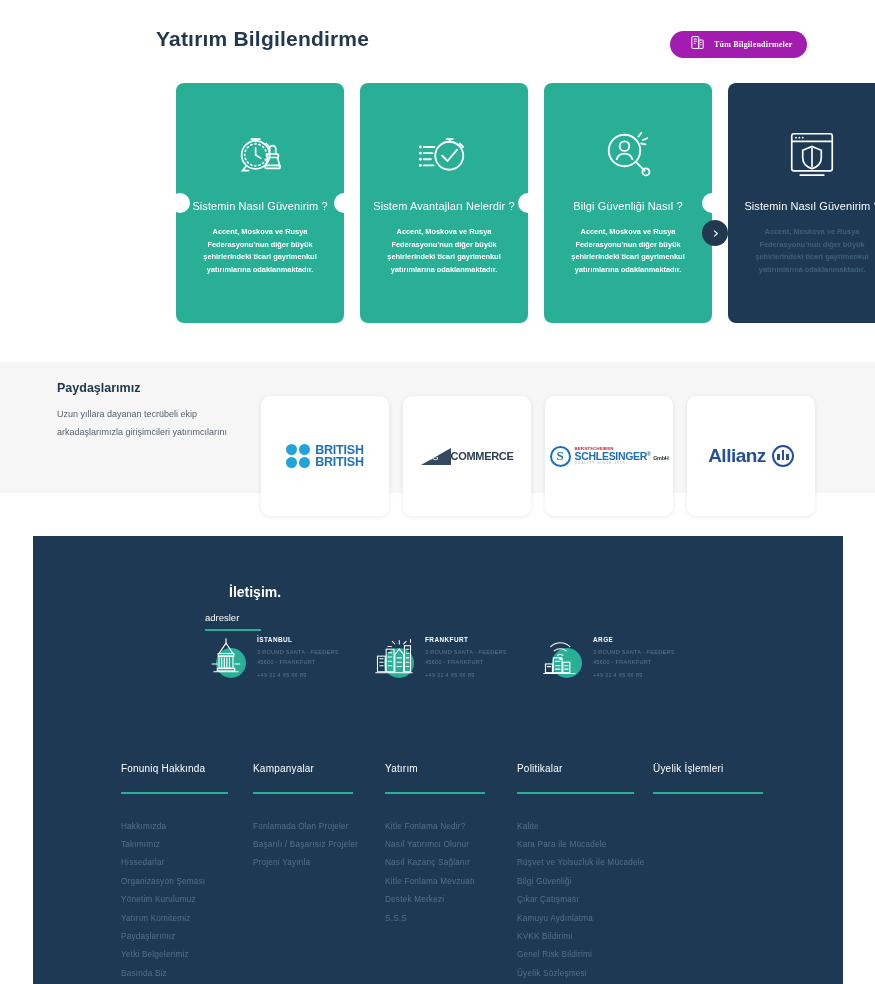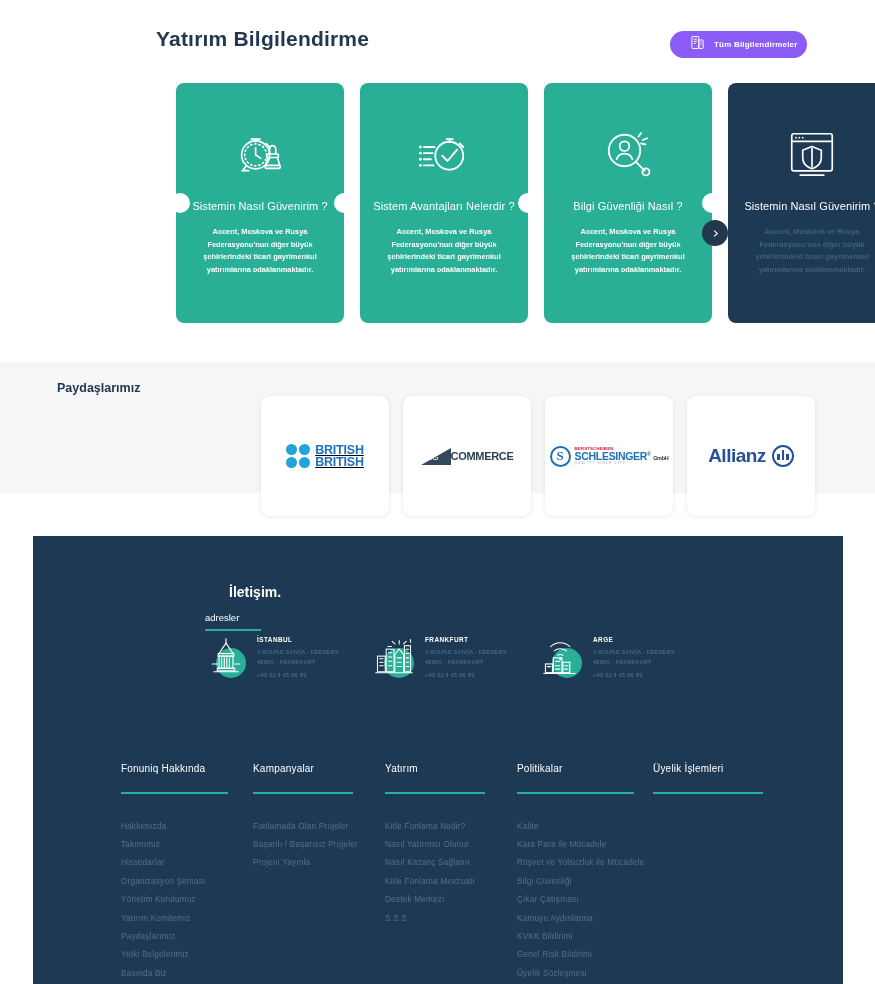--- a/index.html
+++ b/index.html
@@ -16,23 +16,23 @@
     position: absolute; left: 0; top: 0; width: 875px; height: 80px;
   }
   .page-title {
     position: absolute; left: 156px; top: 27px;
     font-size: 21px; font-weight: bold; color: #21384f;
     letter-spacing: .2px;
   }
   .all-btn {
     position: absolute; left: 670px; top: 31px;
     width: 137px; height: 27px;
-    background: #8b5cf6; border-radius: 14px;
+    background: #a21caf; border-radius: 14px;
     display: flex; align-items: center; gap: 9px;
-    padding-left: 20px; cursor: pointer;
+    padding-left: 20px; cursor: pointer; font-family: Liberation Serif, serif;
   }
   .all-btn .lbl { font-size: 8px; color: #ffffff; font-weight: bold; letter-spacing: .2px; }
 
   
   .carousel { position: absolute; left: 0; top: 83px; width: 875px; height: 240px; }
   .card {
     position: absolute; top: 0; width: 168px; height: 240px;
     border-radius: 8px; overflow: hidden;
     display: flex; flex-direction: column; align-items: center;
   }
@@ -278,22 +278,23 @@
   </div>
 
   <div class="arrow-btn">
     <svg width="9" height="9" viewBox="0 0 24 24" fill="none" stroke="#ffffff" stroke-width="2.8" stroke-linecap="round" stroke-linejoin="round">
       <polyline points="9 5 17 12 9 19"></polyline>
     </svg>
   </div>
 
   <div class="partners-band"></div>
   <div class="partners-title">Paydaşlarımız</div>
-
-  <div class="logo-card" style="left:261px;text-decoration:underline;">
+  <div class="partners-sub">Uzun yıllara dayanan tecrübeli ekip arkadaşlarımızla girişimcileri yatırımcılarını</div>
+
+  <div class="logo-card" style="left:261px;">
     <div class="bc">
       <div class="bc-dots">
         <i></i>
           <i></i>
           <i></i>
           <i></i>
       </div>
       <div class="bc-txt">
         <div>BRITISH</div>
         <div>BRITISH</div>

